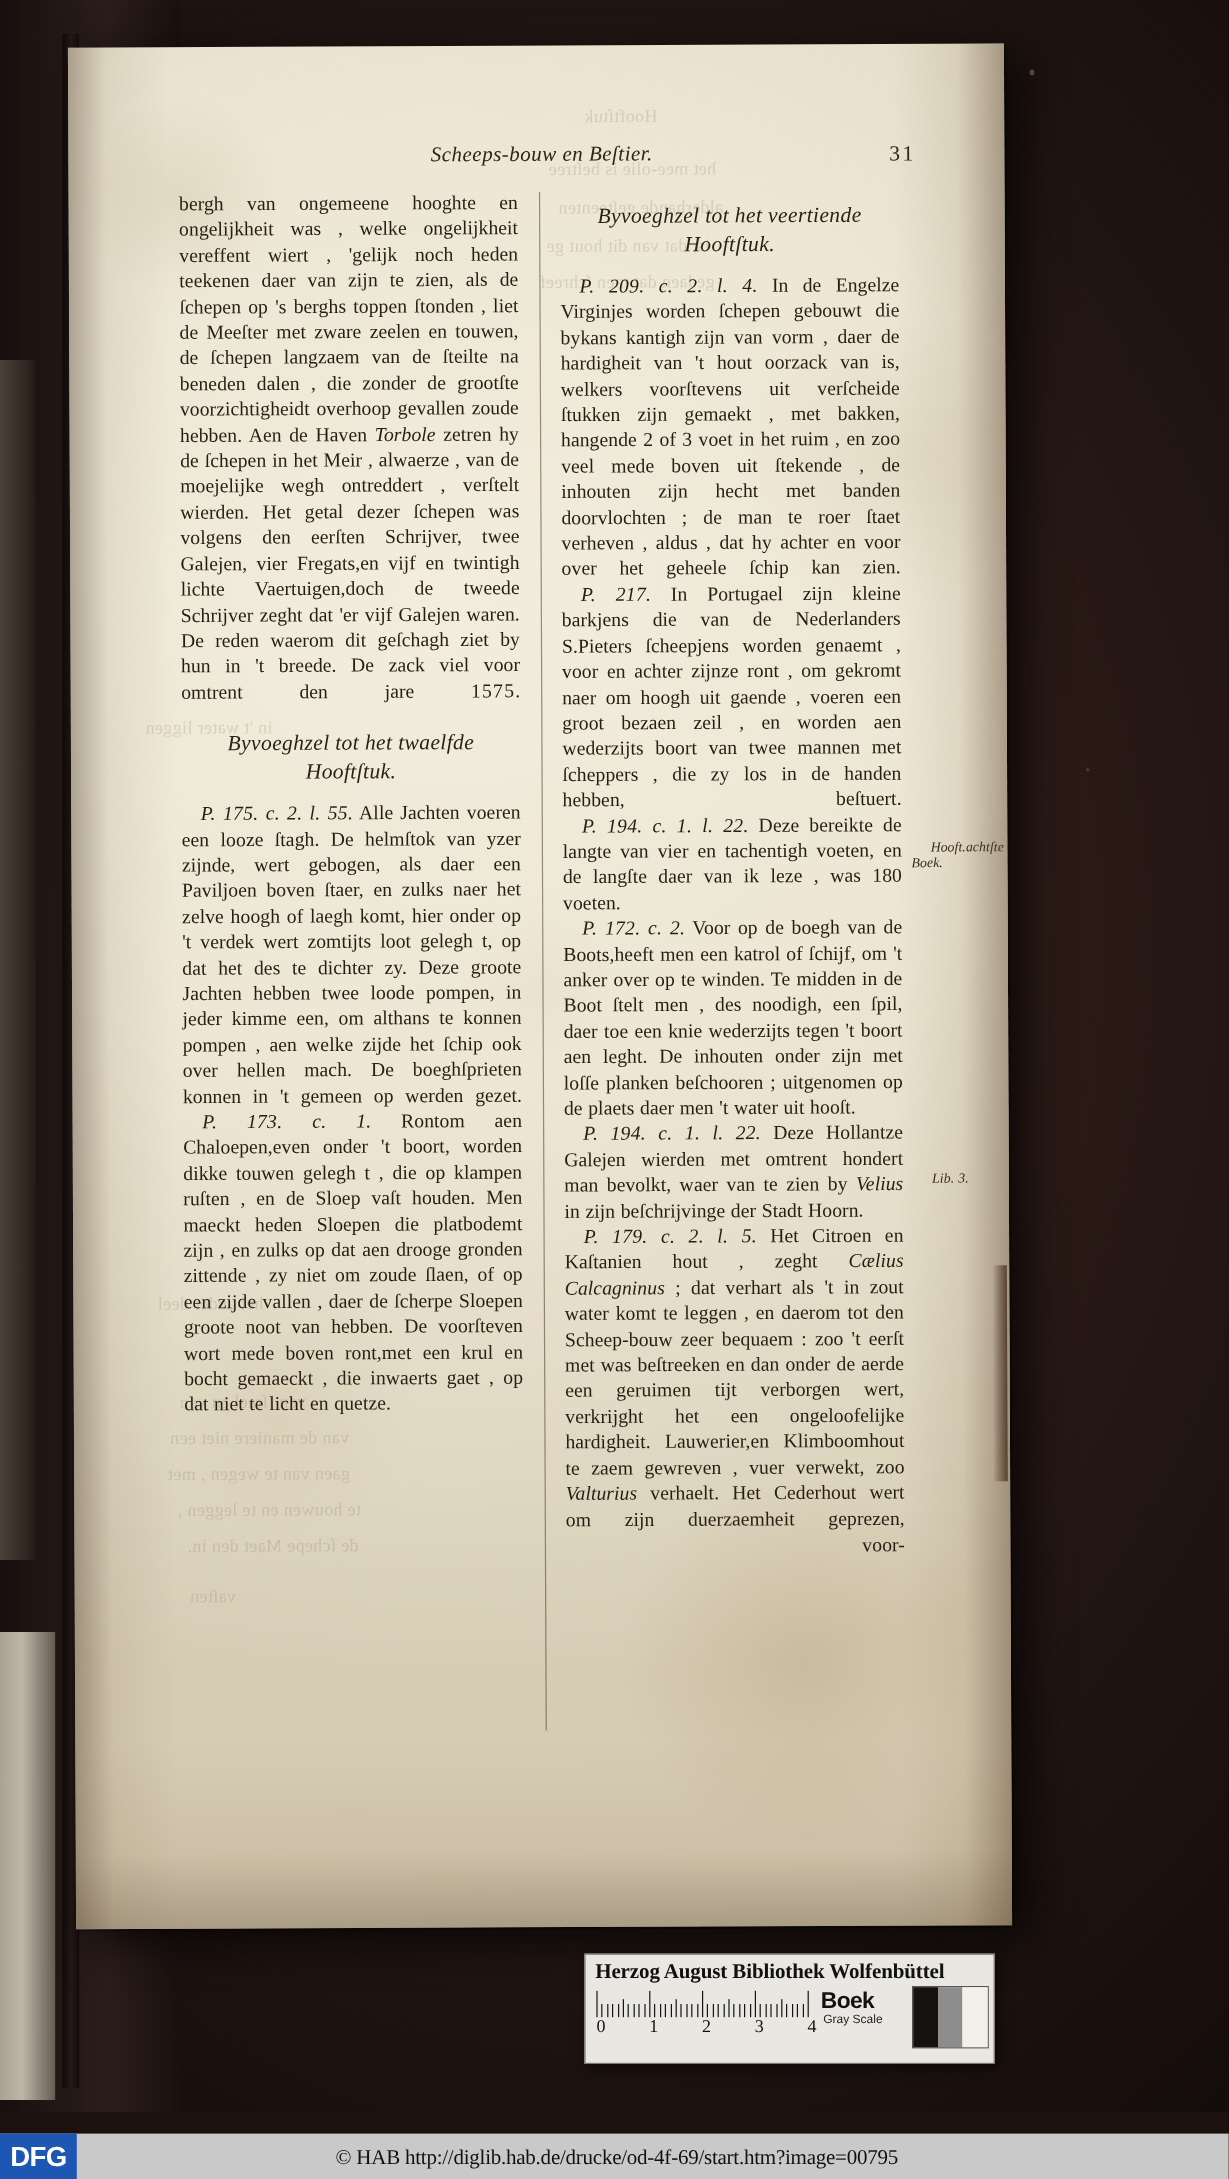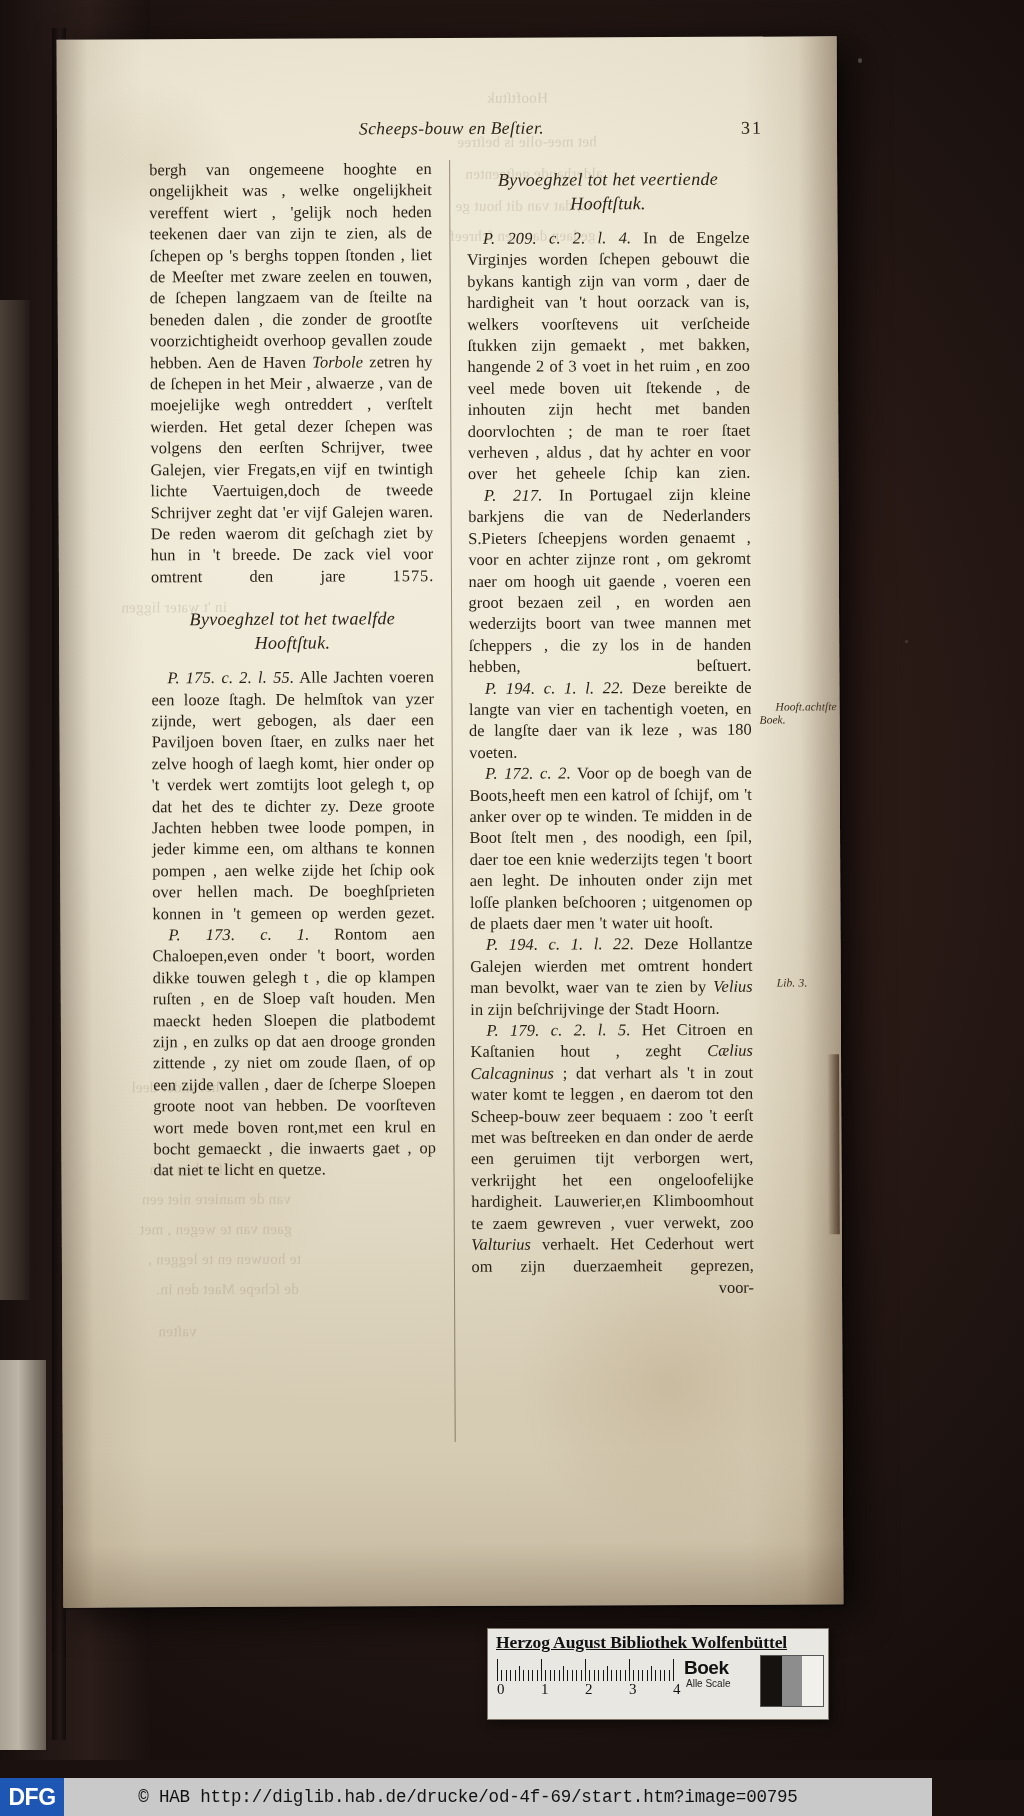--- a/index.html
+++ b/index.html
@@ -211,21 +211,20 @@
     font-family: "Liberation Serif", serif;
     overflow: hidden;
   }
   #target-title {
     position: absolute;
     left: 8px; top: 3px;
     font-size: 17.5px;
     font-weight: bold;
     color: #111;
     letter-spacing: -.1px;
-    text-decoration: underline;
   }
   #ruler {
     position: absolute;
     left: 9px; top: 30px;
     width: 180px; height: 22px;
   }
   #ruler .tick {
     position: absolute;
     bottom: 0;
     width: 1px;
@@ -264,41 +263,41 @@
     width: 62px; height: 50px;
     display: flex;
     border: 1px solid #555;
   }
   #patches .patch { height: 100%; }
 
   
   #footer-bar {
     position: absolute;
     left: 0; top: 1778px;
-    width: 932px; height: 38px;
+    width: 1024px; height: 38px;
     background: #c9c9c9;
     display: flex;
     align-items: center;
   }
   #dfg-logo {
     width: 64px; height: 38px;
     background: #1e56b4;
     color: #fff;
     font-family: "Liberation Sans", sans-serif;
     font-weight: bold;
     font-size: 23px;
     letter-spacing: -.5px;
     display: flex;
     align-items: center;
     justify-content: center;
   }
   #footer-url {
     flex: 1;
     text-align: center;
-    font-family: Liberation Mono, monospace;
+    font-family: Liberation Serif, serif;
     font-size: 17.5px;
     color: #111;
     letter-spacing: -.2px;
     padding-right: 60px;
   }
   
   .speck {
     position: absolute;
     background: rgba(215,205,190,.35);
     border-radius: 50%;
@@ -434,21 +433,21 @@
       <div class="tick" style="left: 176px; height: 22px;"></div>
     </div>
   <div id="ruler-labels">
       <span style="left: 4px;">0</span>
       <span style="left: 48px;">1</span>
       <span style="left: 92px;">2</span>
       <span style="left: 136px;">3</span>
       <span style="left: 180px;">4</span>
     </div>
   <div id="kodak-word">Boek</div>
-  <div id="gray-scale-word">Alle Scale</div>
+  <div id="gray-scale-word">Gray Scale</div>
   <div id="patches">
     <div class="patch" style="flex:1;background:#15120f;"></div>
     <div class="patch" style="flex:1;background:#8d8d8d;"></div>
     <div class="patch" style="flex:1;background:#f2f0ea;"></div>
   </div>
 </div>
 
 <div id="footer-bar">
   <div id="dfg-logo">DFG</div>
   <div id="footer-url">© HAB http://diglib.hab.de/drucke/od-4f-69/start.htm?image=00795</div>

